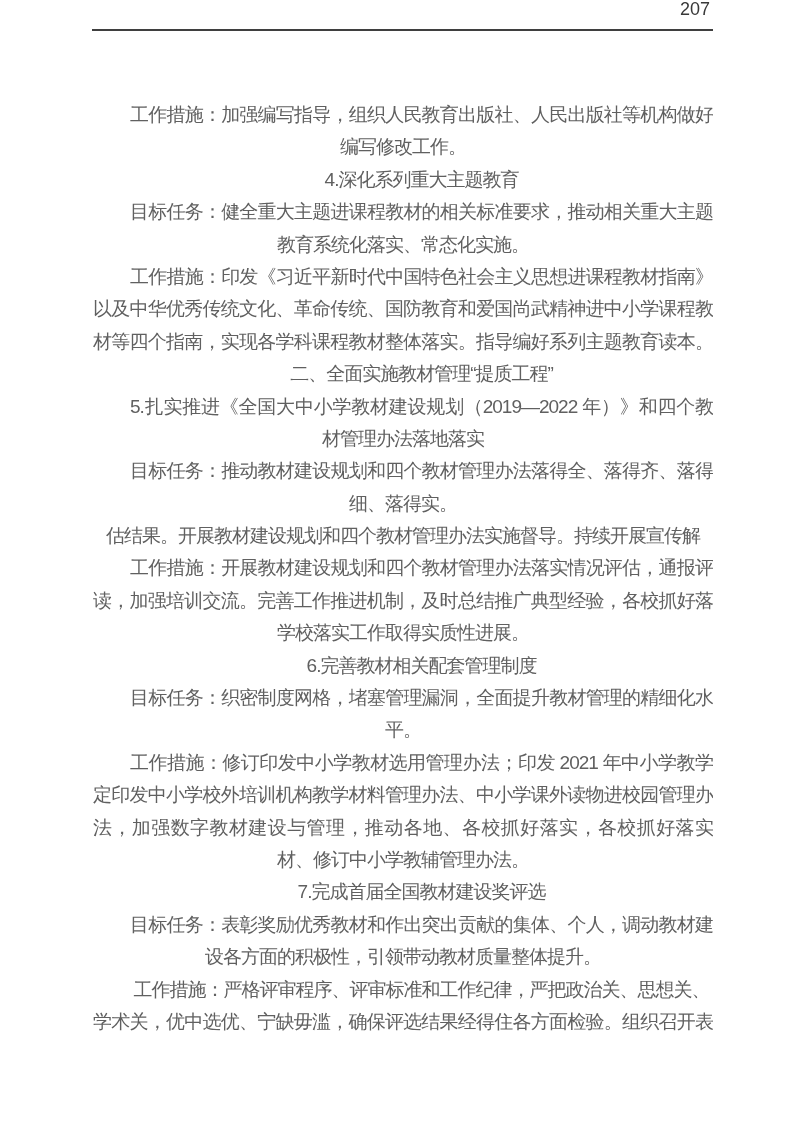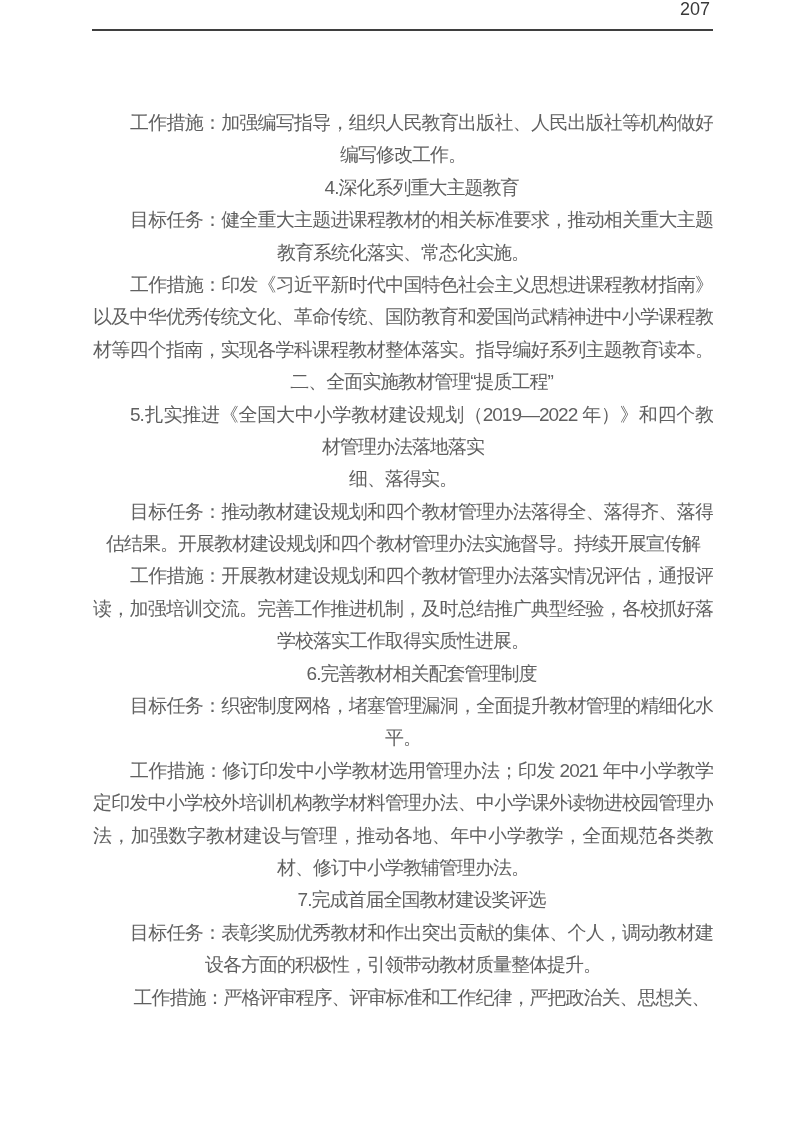--- a/index.html
+++ b/index.html
@@ -20,21 +20,21 @@
     position:absolute;top:2px;right:83px;
     font-size:18px;line-height:15px;
     color:var(--pagenum-color);
   }
   .header-rule{
     position:absolute;top:29px;left:92px;
     width:621px;height:2px;
     background:var(--rule-color);
   }
   .doc-body{
-    position:absolute;top:107px;left:93px;
+    position:absolute;top:99px;left:93px;
     width:620px;
     color:var(--text-color);
   }
   .line{
     height:32.4px;line-height:32.4px;
     font-size:19px;letter-spacing:-1px;
     overflow:hidden;
     text-align:center;
   }
   .line.indent{padding-left:37px;}
@@ -53,30 +53,31 @@
     <div class="line">编写修改工作。</div>
     <div class="line indent">4.深化系列重大主题教育</div>
     <div class="line indent fill">目标任务：健全重大主题进课程教材的相关标准要求，推动相关重大主题</div>
     <div class="line">教育系统化落实、常态化实施。</div>
     <div class="line indent fill">工作措施：印发《习近平新时代中国特色社会主义思想进课程教材指南》</div>
     <div class="line fill">以及中华优秀传统文化、革命传统、国防教育和爱国尚武精神进中小学课程教</div>
     <div class="line fill">材等四个指南，实现各学科课程教材整体落实。指导编好系列主题教育读本。</div>
     <div class="line indent">二、全面实施教材管理“提质工程”</div>
     <div class="line indent fill">5.扎实推进《全国大中小学教材建设规划（2019—2022 年）》和四个教</div>
     <div class="line">材管理办法落地落实</div>
+    <div class="line indent fill">目标任务：推动教材建设规划和四个教材管理办法落得全、落得齐、落得</div>
     <div class="line">细、落得实。</div>
-    <div class="line indent fill">目标任务：推动教材建设规划和四个教材管理办法落得全、落得齐、落得</div>
     <div class="line">估结果。开展教材建设规划和四个教材管理办法实施督导。持续开展宣传解</div>
     <div class="line indent fill">工作措施：开展教材建设规划和四个教材管理办法落实情况评估，通报评</div>
     <div class="line fill">读，加强培训交流。完善工作推进机制，及时总结推广典型经验，各校抓好落实</div>
     <div class="line">学校落实工作取得实质性进展。</div>
     <div class="line indent">6.完善教材相关配套管理制度</div>
     <div class="line indent fill">目标任务：织密制度网格，堵塞管理漏洞，全面提升教材管理的精细化水</div>
     <div class="line">平。</div>
     <div class="line indent fill">工作措施：修订印发中小学教材选用管理办法；印发 2021 年中小学教学</div>
     <div class="line fill">定印发中小学校外培训机构教学材料管理办法、中小学课外读物进校园管理办</div>
-    <div class="line fill">法，加强数字教材建设与管理，推动各地、年中小学教学，全面规范各类教</div>
+    <div class="line fill">法，加强数字教材建设与管理，推动各地、各校抓好落实，各校抓好落实</div>
     <div class="line">材、修订中小学教辅管理办法。</div>
     <div class="line indent">7.完成首届全国教材建设奖评选</div>
     <div class="line indent fill">目标任务：表彰奖励优秀教材和作出突出贡献的集体、个人，调动教材建</div>
     <div class="line">设各方面的积极性，引领带动教材质量整体提升。</div>
     <div class="line indent">工作措施：严格评审程序、评审标准和工作纪律，严把政治关、思想关、</div>
+    <div class="line fill">学术关，优中选优、宁缺毋滥，确保评选结果经得住各方面检验。组织召开表</div>
   </div>
 
 </body></html>

